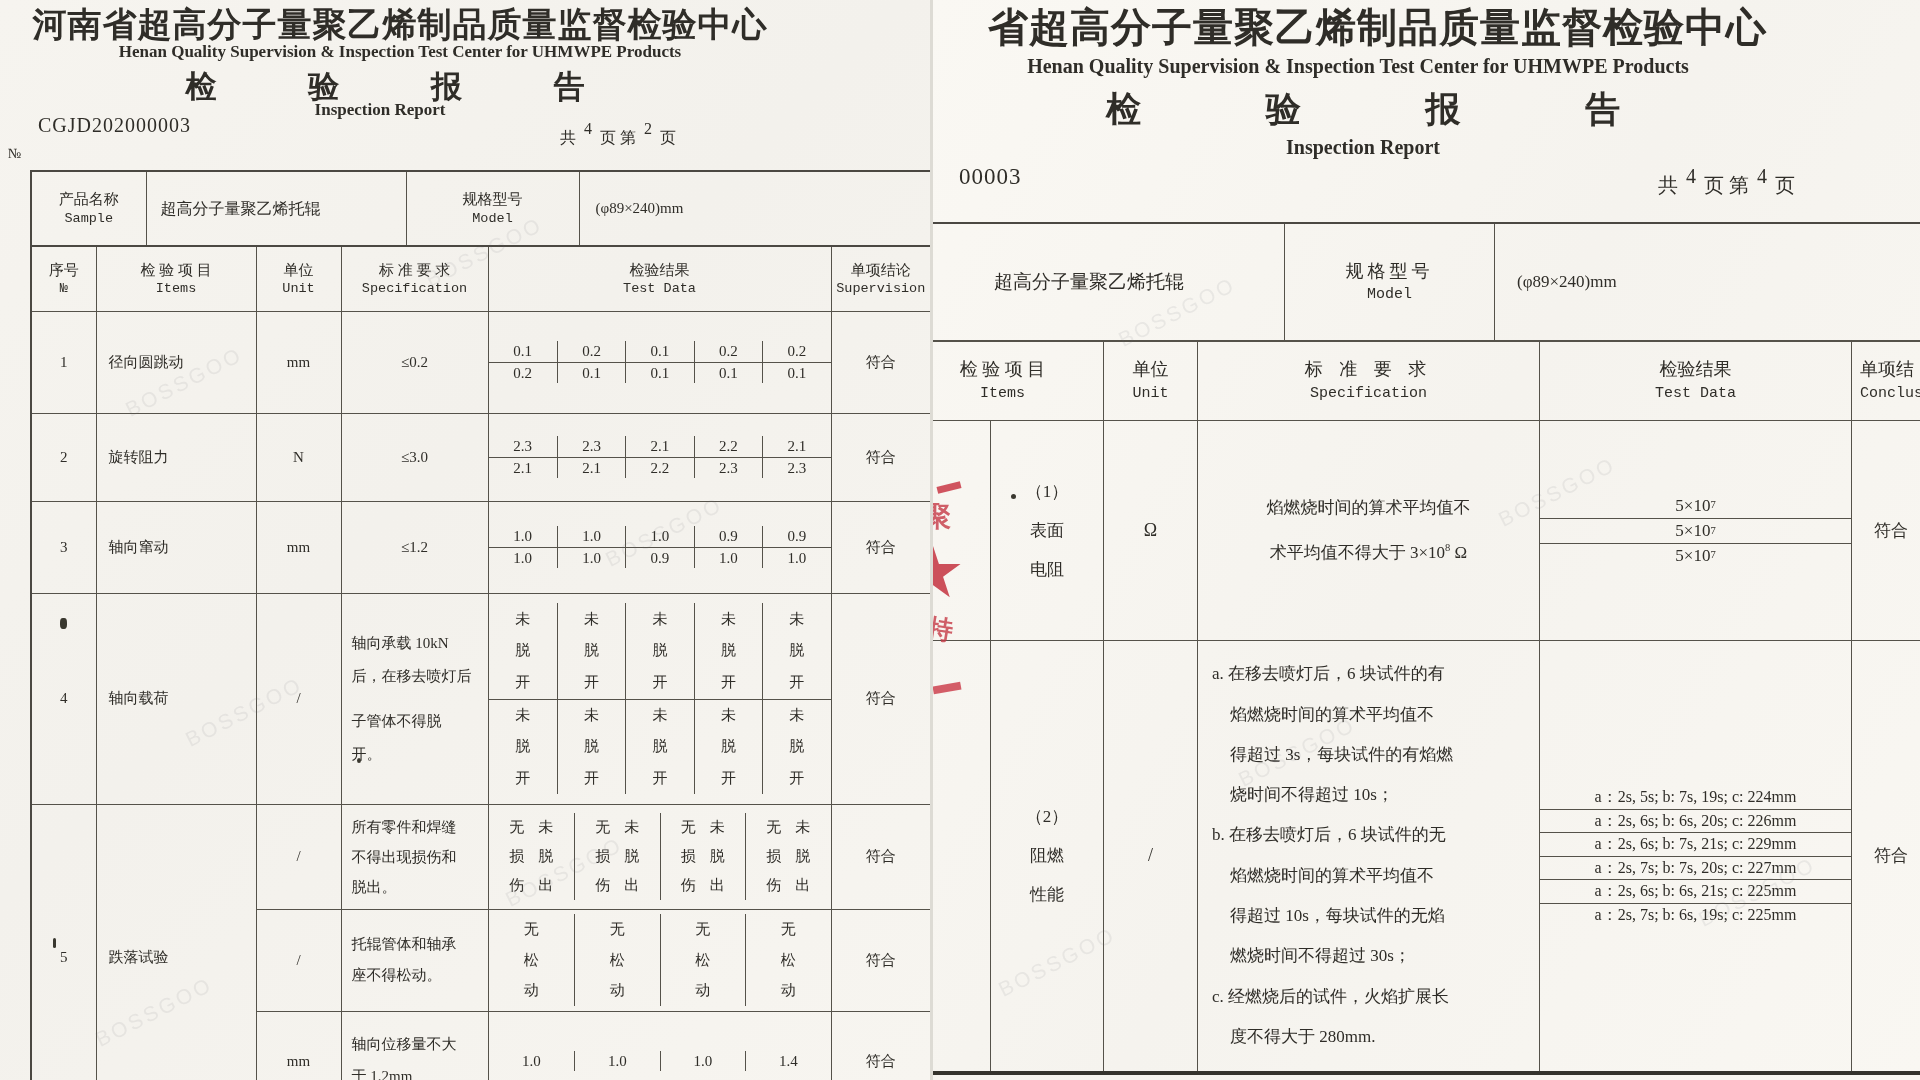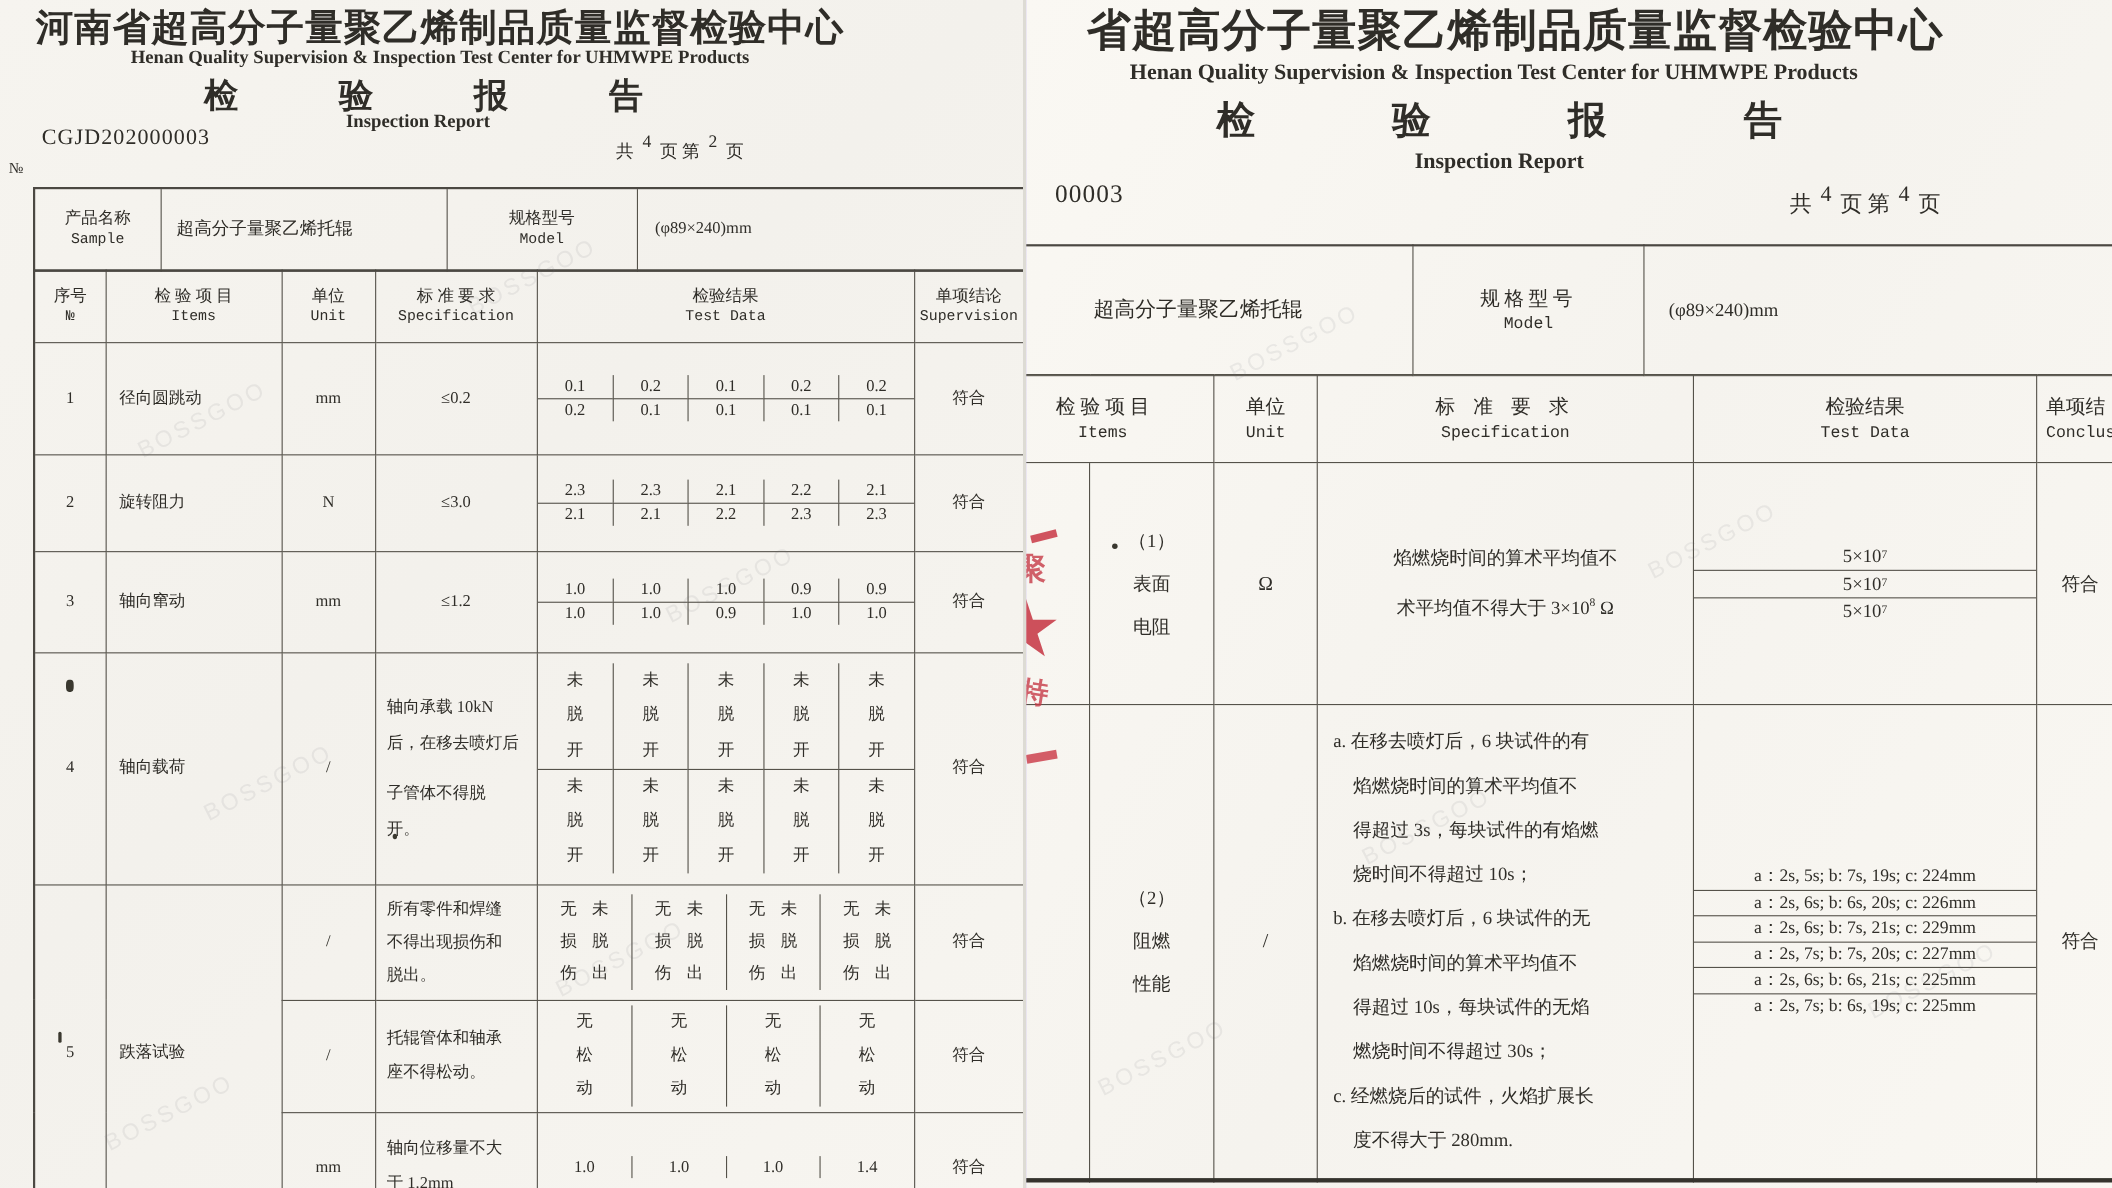--- a/index.html
+++ b/index.html
@@ -1,17 +1,17 @@
 <!DOCTYPE html>
 <html><head>
 <meta charset="utf-8">
 <style>
   html,body{margin:0;padding:0;background:#e6e4de;}
   #screen{position:relative;width:1920px;height:1080px;overflow:hidden;
-    font-family:"Liberation Serif","DejaVu Serif",serif;color:#2f2d28;background:#c4b5fd;}
+    font-family:"Liberation Serif","DejaVu Serif",serif;color:#2f2d28;background:#b91c1c;}
   .page{position:absolute;top:0;height:1080px;overflow:hidden;}
   #pageL{left:0;width:931px;background:linear-gradient(135deg,#f6f4ef 0%,#f3f1ec 45%,#f7f5f0 100%);}
   #pageR{left:933px;width:987px;background:linear-gradient(120deg,#faf8f3 0%,#f5f3ee 50%,#f9f7f2 100%);}
   .seam{position:absolute;left:930px;top:0;width:3px;height:1080px;background:#dddbd4;}
   .abs{position:absolute;}
   .cn-title{font-weight:bold;letter-spacing:1px;white-space:nowrap;}
   .ctr{text-align:center;}
   table{border-collapse:collapse;table-layout:fixed;}
   td{padding:0;vertical-align:middle;text-align:center;overflow:hidden;}
   .tL td{border:1px solid #55524a;font-size:15px;line-height:1.35;}
@@ -406,21 +406,21 @@
 
   <div class="page" id="pageR">
 
     <div class="abs cn-title" style="left:55px;top:0px;font-size:40px;">省超高分子量聚乙烯制品质量监督检验中心</div>
     <div class="abs ctr" style="left:0px;width:850px;top:55px;font-size:20px;font-weight:bold;">Henan Quality Supervision &amp; Inspection Test Center for  UHMWPE Products</div>
     <div class="abs cn-title ctr" style="left:80px;width:700px;top:86px;font-size:35px;letter-spacing:58px;text-indent:58px;">检  验  报  告</div>
     <div class="abs ctr" style="left:80px;width:700px;top:136px;font-size:20px;font-weight:bold;">Inspection Report</div>
 
     <div class="abs" style="left:26px;top:164px;font-size:23px;letter-spacing:1px;">00003</div>
 
-    <div class="abs" style="left:694px;top:172px;font-size:20px;">
+    <div class="abs" style="left:725px;top:172px;font-size:20px;">
       <span>共</span><span class="num-raise">4</span><span>页  第</span><span class="num-raise">4</span><span>页</span>
     </div>
 
     <table class="tR abs" style="left:-40px;top:222px;width:1030px;border-top:2px solid #4b4842;">
       <colgroup>
           <col style="width:391px">
           <col style="width:210px">
           <col style="width:429px">
         </colgroup>
       <tbody>

